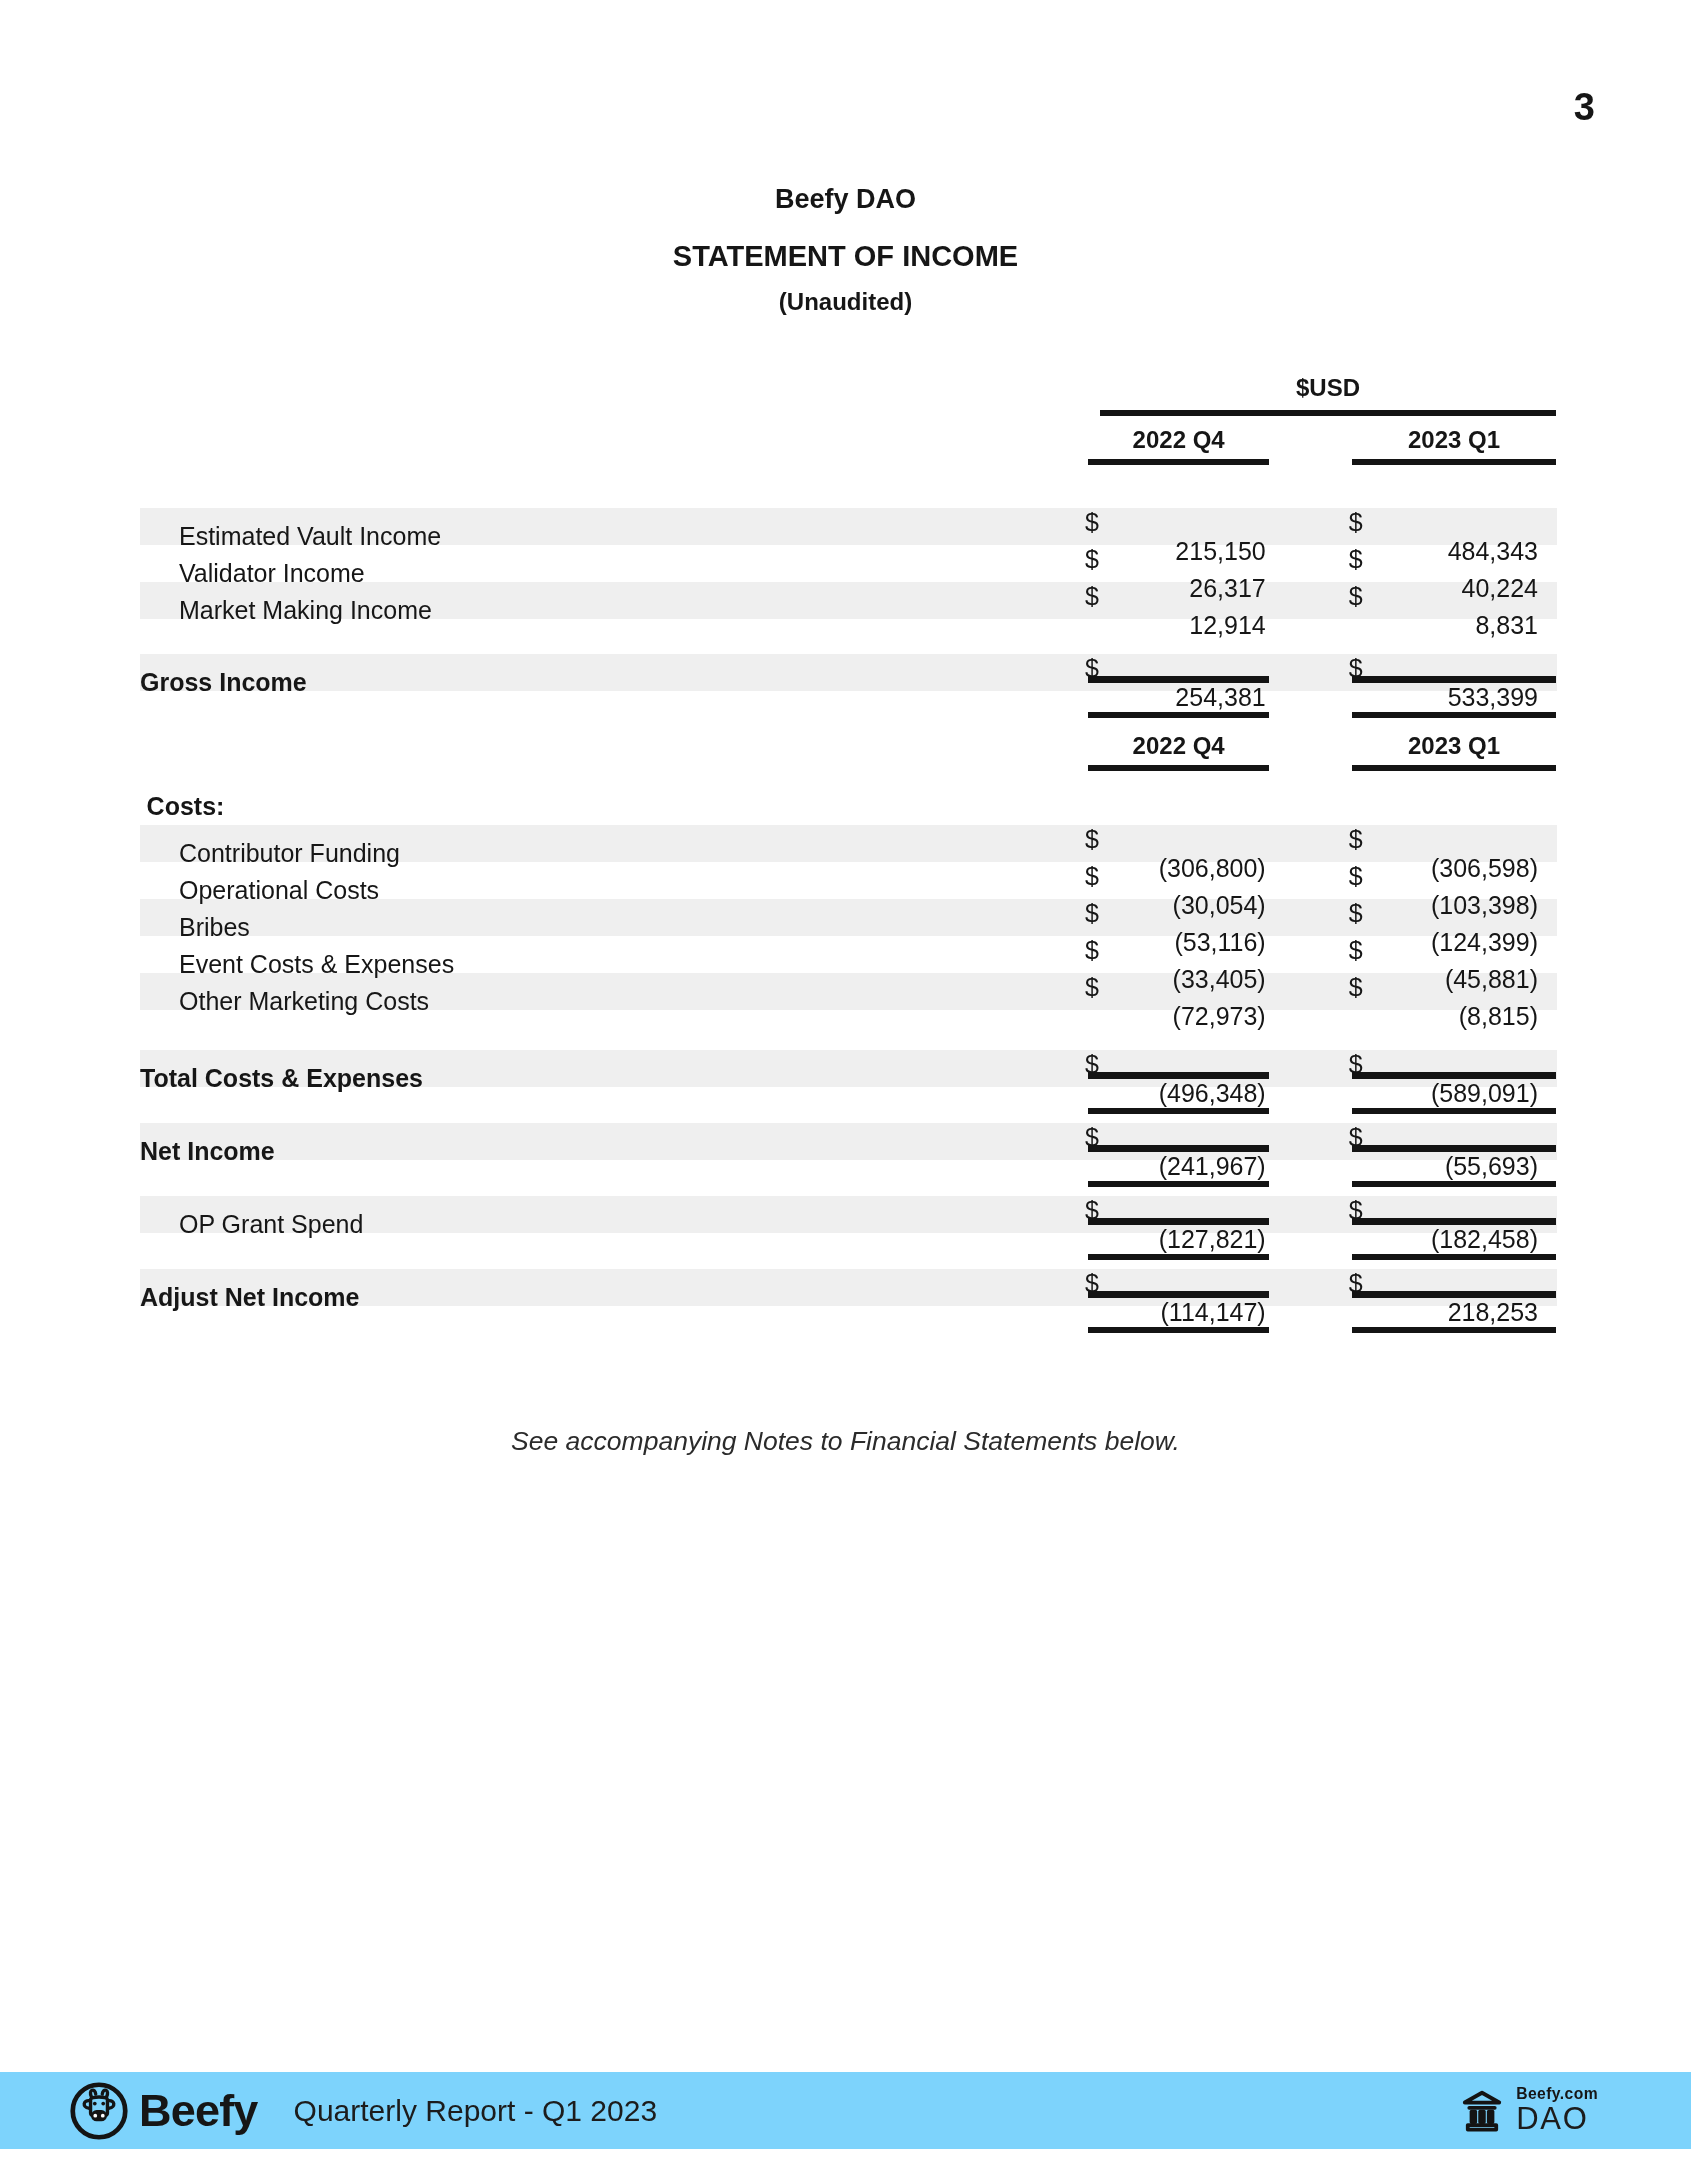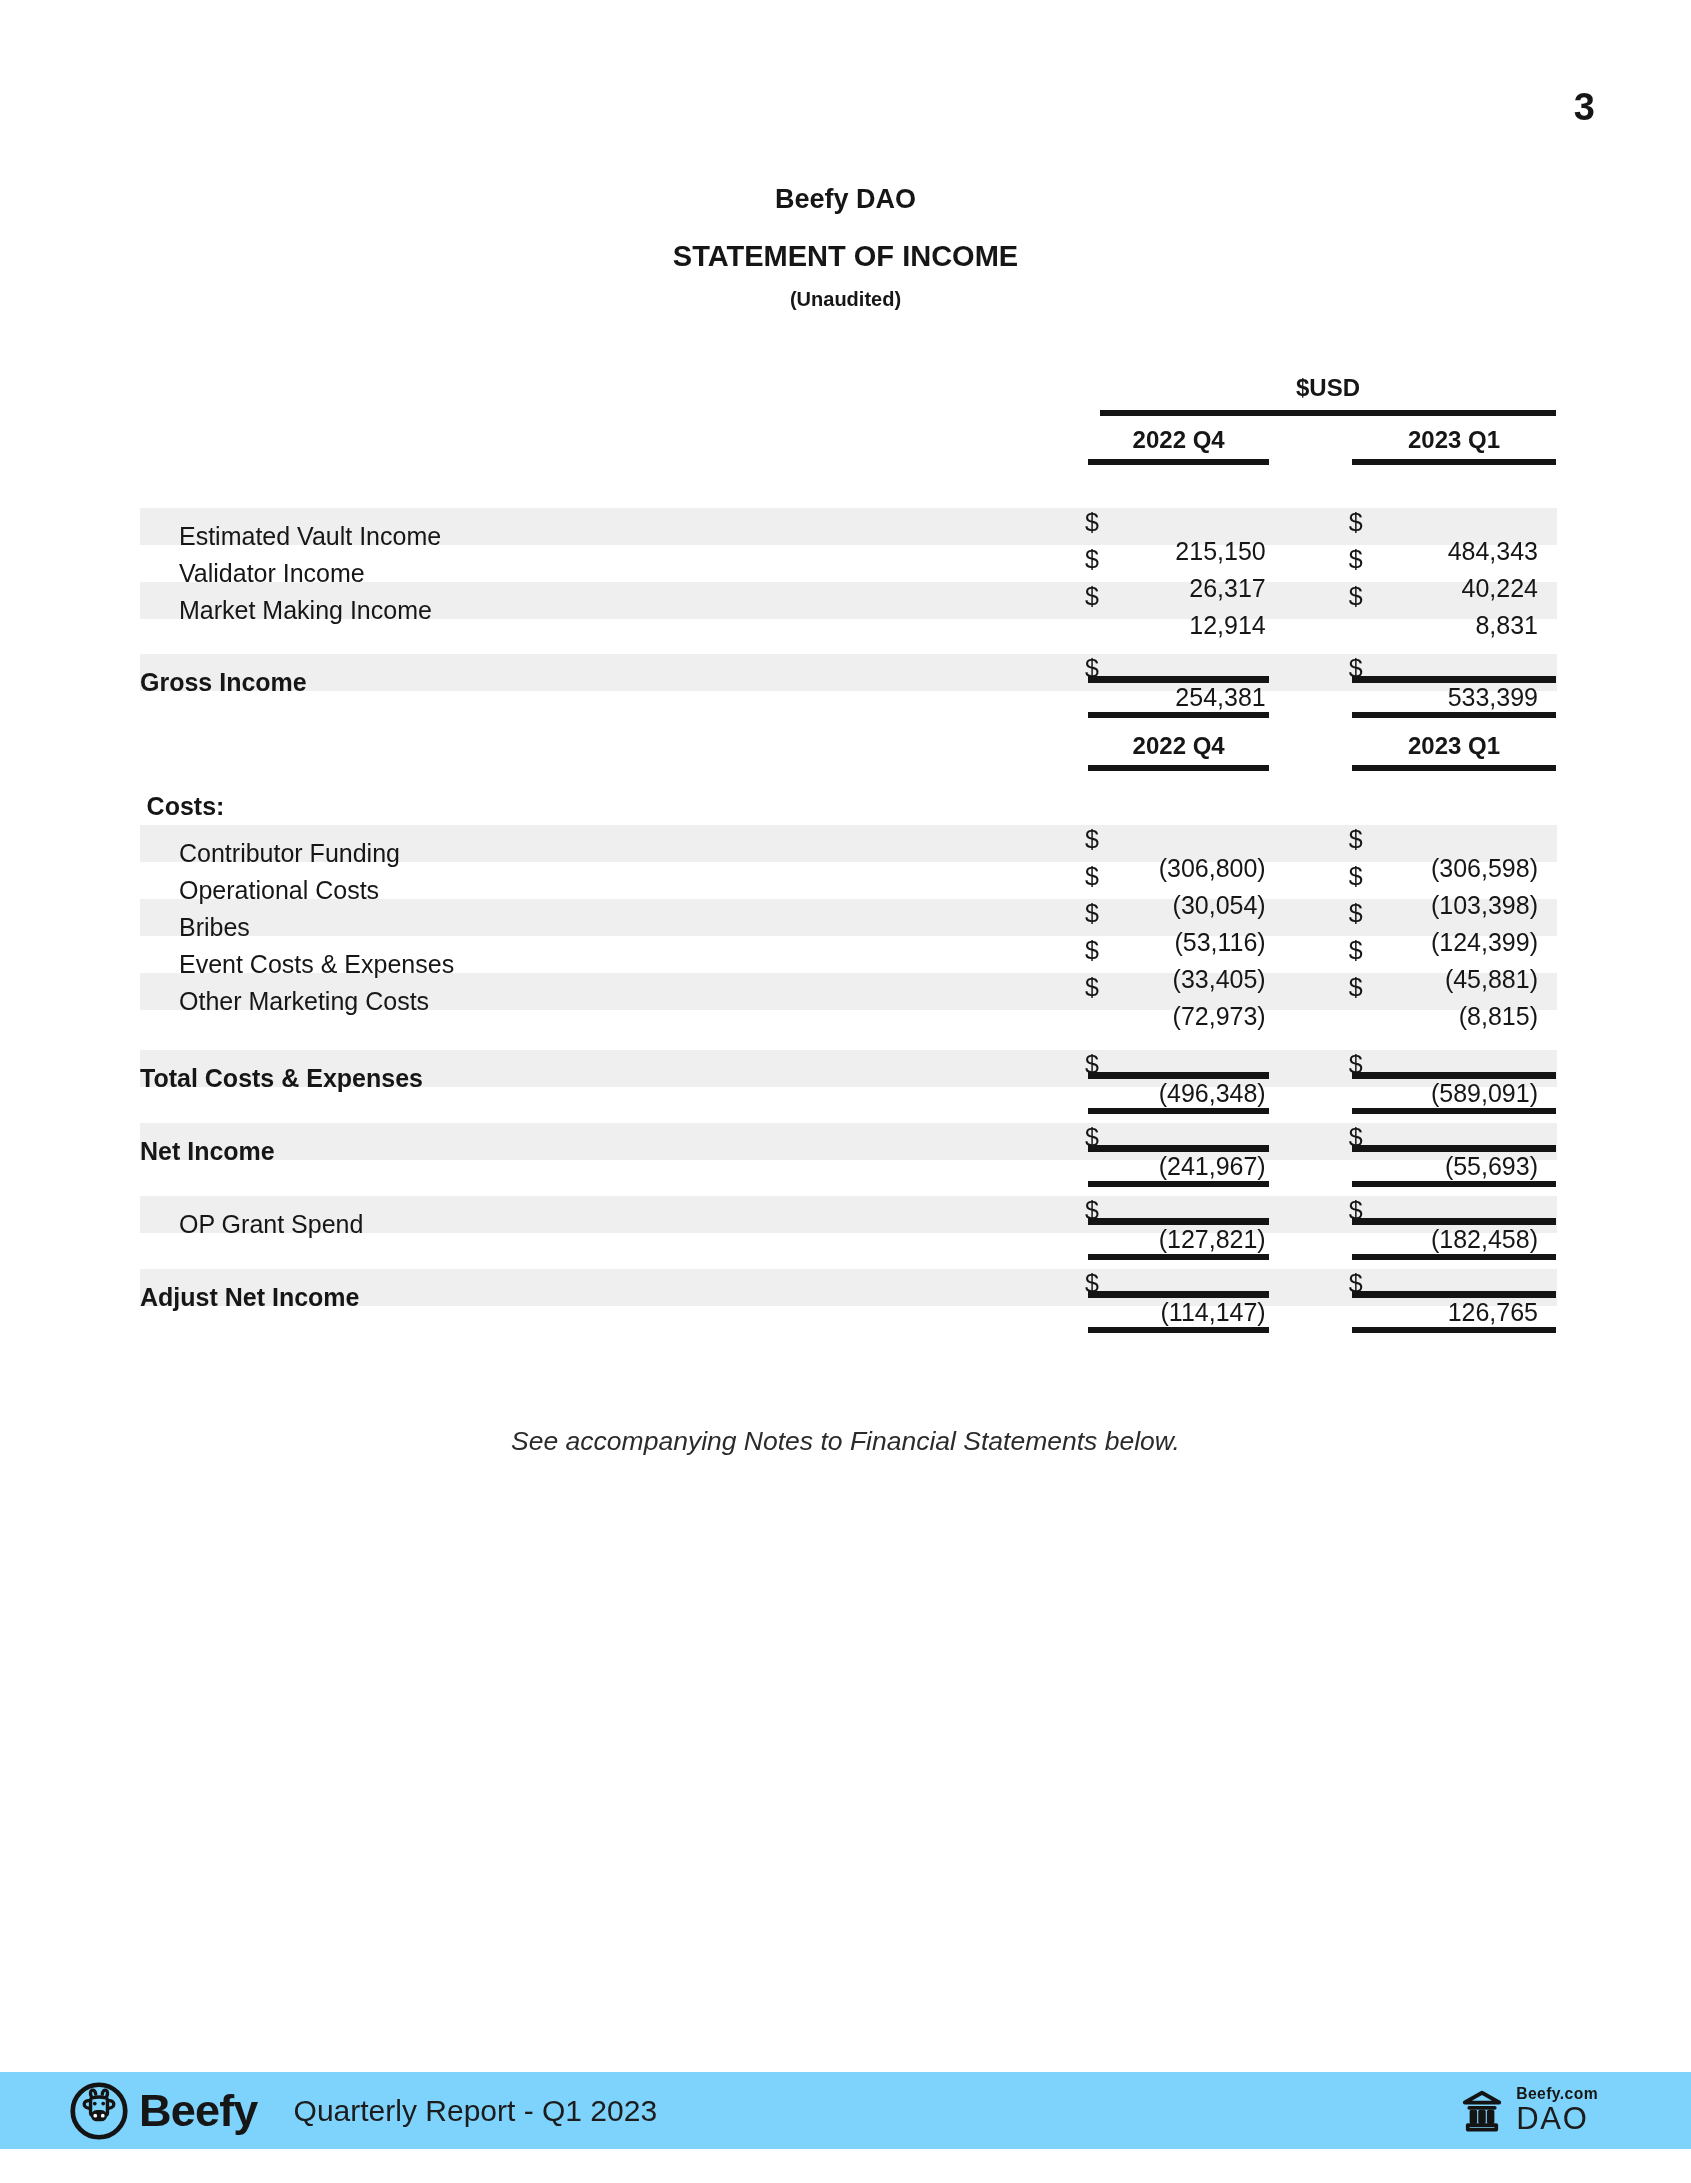--- a/index.html
+++ b/index.html
@@ -4,21 +4,21 @@
 <style>
   html,body{margin:0;padding:0;}
   body{
     width:1691px;height:2183px;position:relative;background:#ffffff;
     font-family:"Liberation Sans", sans-serif;color:#161616;overflow:hidden;
   }
   .page-number{position:absolute;top:86px;right:96px;font-size:38px;font-weight:800;}
   .titleblock{position:absolute;top:184px;left:0;width:100%;text-align:center;}
   .title-org{font-size:27px;font-weight:800;}
   .title-statement{font-size:29px;font-weight:800;margin-top:25px;}
-  .title-qualifier{font-size:20px;font-weight:800;margin-top:15px;}
+  .title-qualifier{font-size:24px;font-weight:800;margin-top:15px;}
 
   .sheet{position:absolute;left:140px;top:0;width:1417px;}
   .row{display:grid;grid-template-columns:935px 194px 74px 213px;height:37px;align-items:stretch;}
   .band{background:#efefef;}
   .lbl{font-size:25px;display:flex;align-items:center;}
   .sec{font-weight:800;padding-left:6.6px;}
   .ind1{padding-left:39px;}
   .ind2{}
   .bold{font-weight:800;}
 
@@ -276,21 +276,21 @@
 
   <div class="row band mt44 ruled">
     <div class="lbl ind2 bold">Adjust Net Income</div>
     <div class="money m1">
       <span class="dollar">$</span>
       <span class="val">(114,147)</span>
     </div>
     <div></div>
     <div class="money m2">
       <span class="dollar">$</span>
-      <span class="val">126,765</span>
+      <span class="val">218,253</span>
     </div>
   </div>
 
 </div>
 
 <div class="note">See accompanying Notes to Financial Statements below.</div>
 
 <div class="footer">
   <div class="f-left">
     <span>

